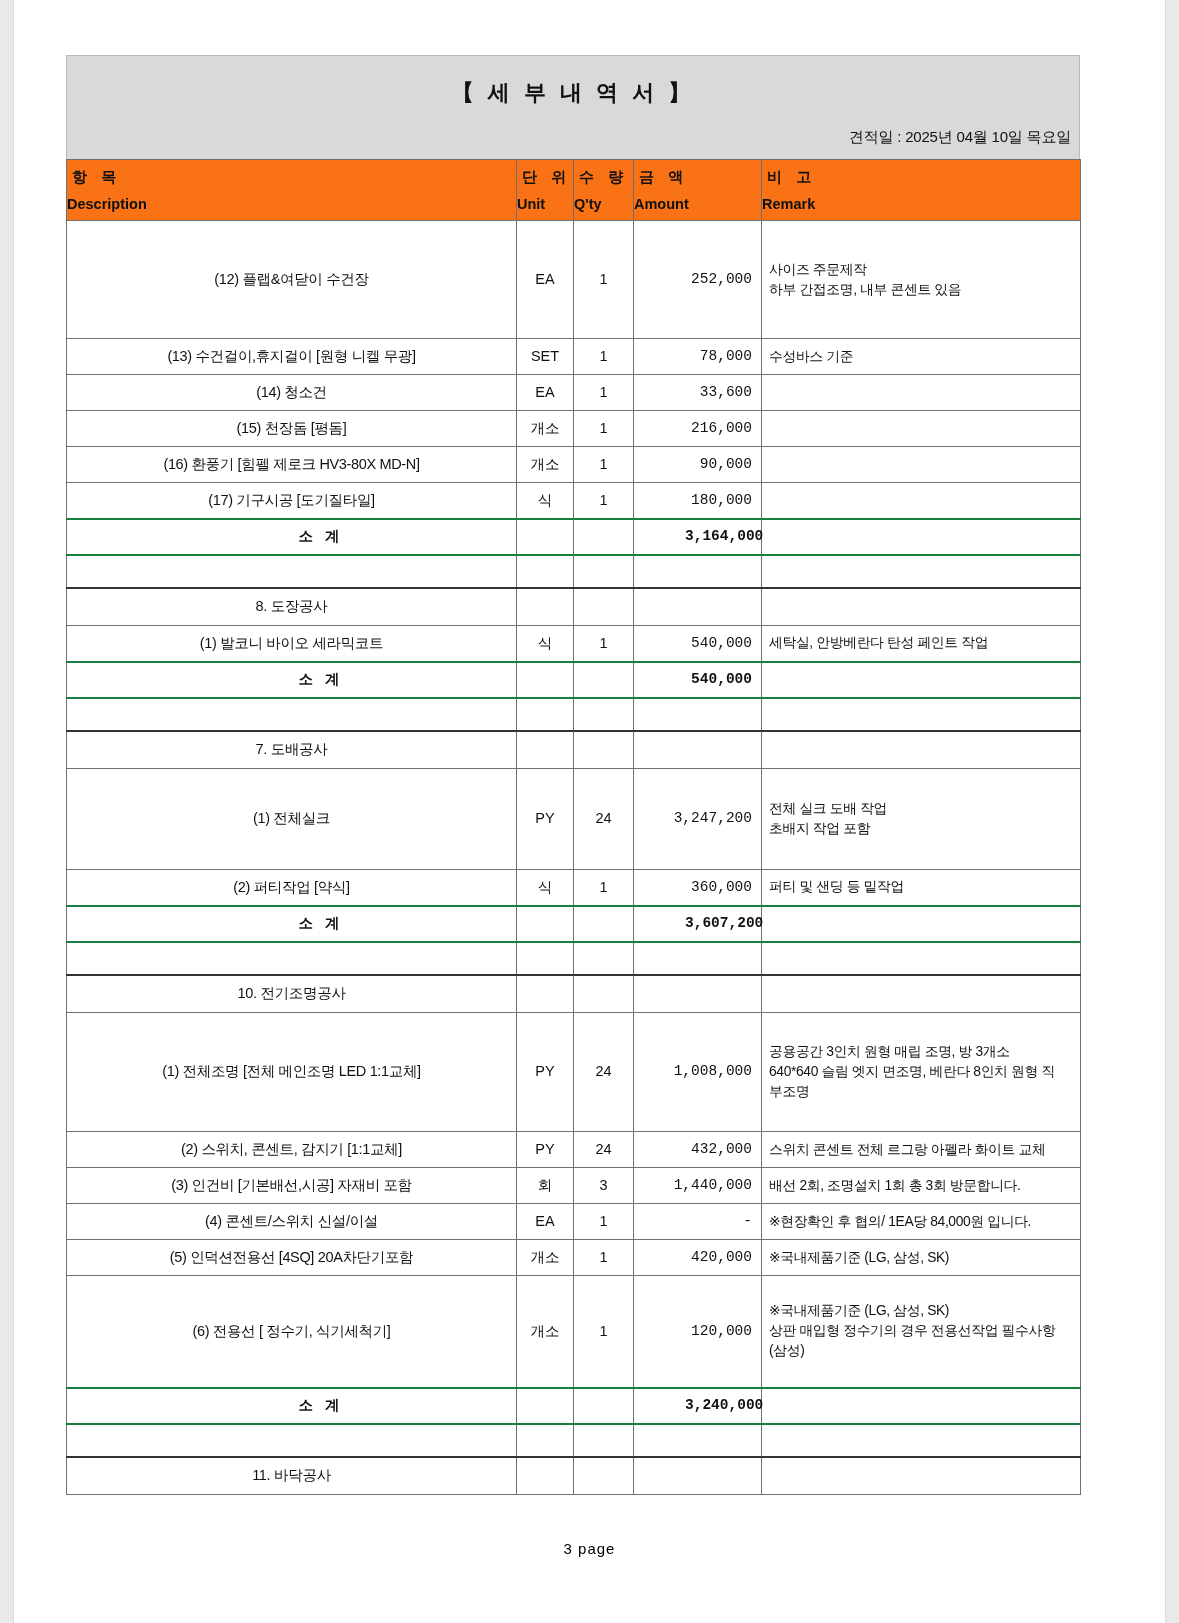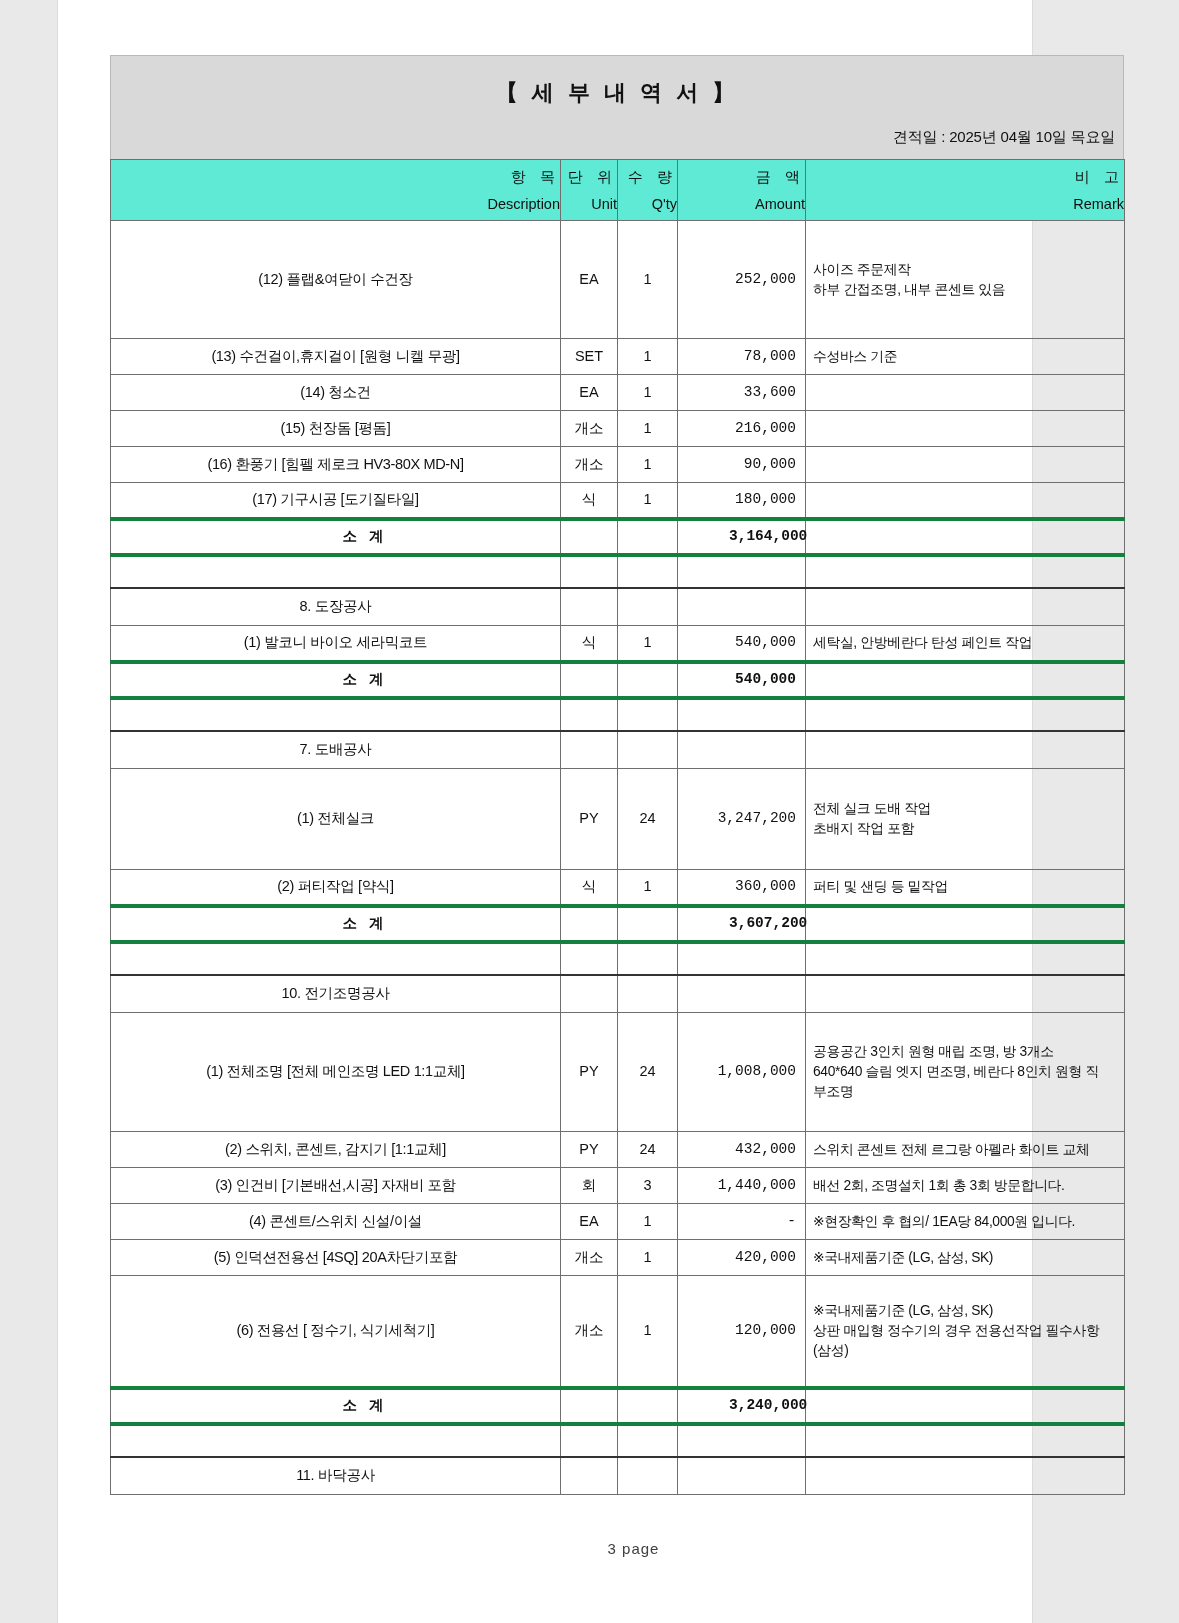--- a/index.html
+++ b/index.html
@@ -10,25 +10,24 @@
     width: 1179px;
     height: 1623px;
     background: #e9e9ea;
     font-family: "Liberation Sans", "DejaVu Sans", sans-serif;
     overflow: hidden;
   }
   .page-sheet {
     position: absolute;
     left: 14px;
     top: 0;
-    width: 974px;
+    width: 1151px;
     height: 1623px;
     background: #ffffff;
     box-shadow: 0 0 0 1px #dcdcdc;
-    margin-left: 44px;
   }
   .doc-inner {
     position: absolute;
     left: 52px;
     top: 55px;
     width: 1014px;
   }
 
   
   .head-band {
@@ -69,23 +68,23 @@
 
   table.sheet td, table.sheet th {
     border: 1px solid #6f6f6f;
     padding: 0;
     vertical-align: middle;
     box-sizing: border-box;
   }
 
   
   thead th {
-    background: #5eead4;
-    font-weight: normal;
-    text-align: right;
+    background: #f97316;
+    font-weight: bold;
+    text-align: left;
     border-top: 1px solid #9a9a9a;
   }
   .th-inner {
     display: flex;
     flex-direction: column;
     justify-content: center;
     height: 60px;
   }
   .th-kr {
     font-size: 15px;
@@ -126,31 +125,31 @@
   td.subtotal-label .cell {
     font-weight: bold;
     letter-spacing: 4px;
     padding-left: 22px;
   }
   td.subtotal-amt .cell { font-weight: bold; }
 
   td.section-label .cell { letter-spacing: -0.3px; }
 
   
-  tr.sep-top > td { border-top: 4px solid #15803d; padding-left: 44px; }
+  tr.sep-top > td { border-top: 2px solid #15803d; padding-left: 44px; }
   tr.sep-bottom > td { border-bottom: 2px solid #333; }
 
   .footer-page {
     position: absolute;
     left: 0;
     top: 1540px;
     width: 1151px;
     text-align: center;
     font-size: 15px;
-    color: #404040;
+    color: #000000;
     letter-spacing: 1px;
   }
 </style>
 </head>
 <body>
 
 <div class="page-sheet">
   <div class="doc-inner">
 
     <div class="head-band">

